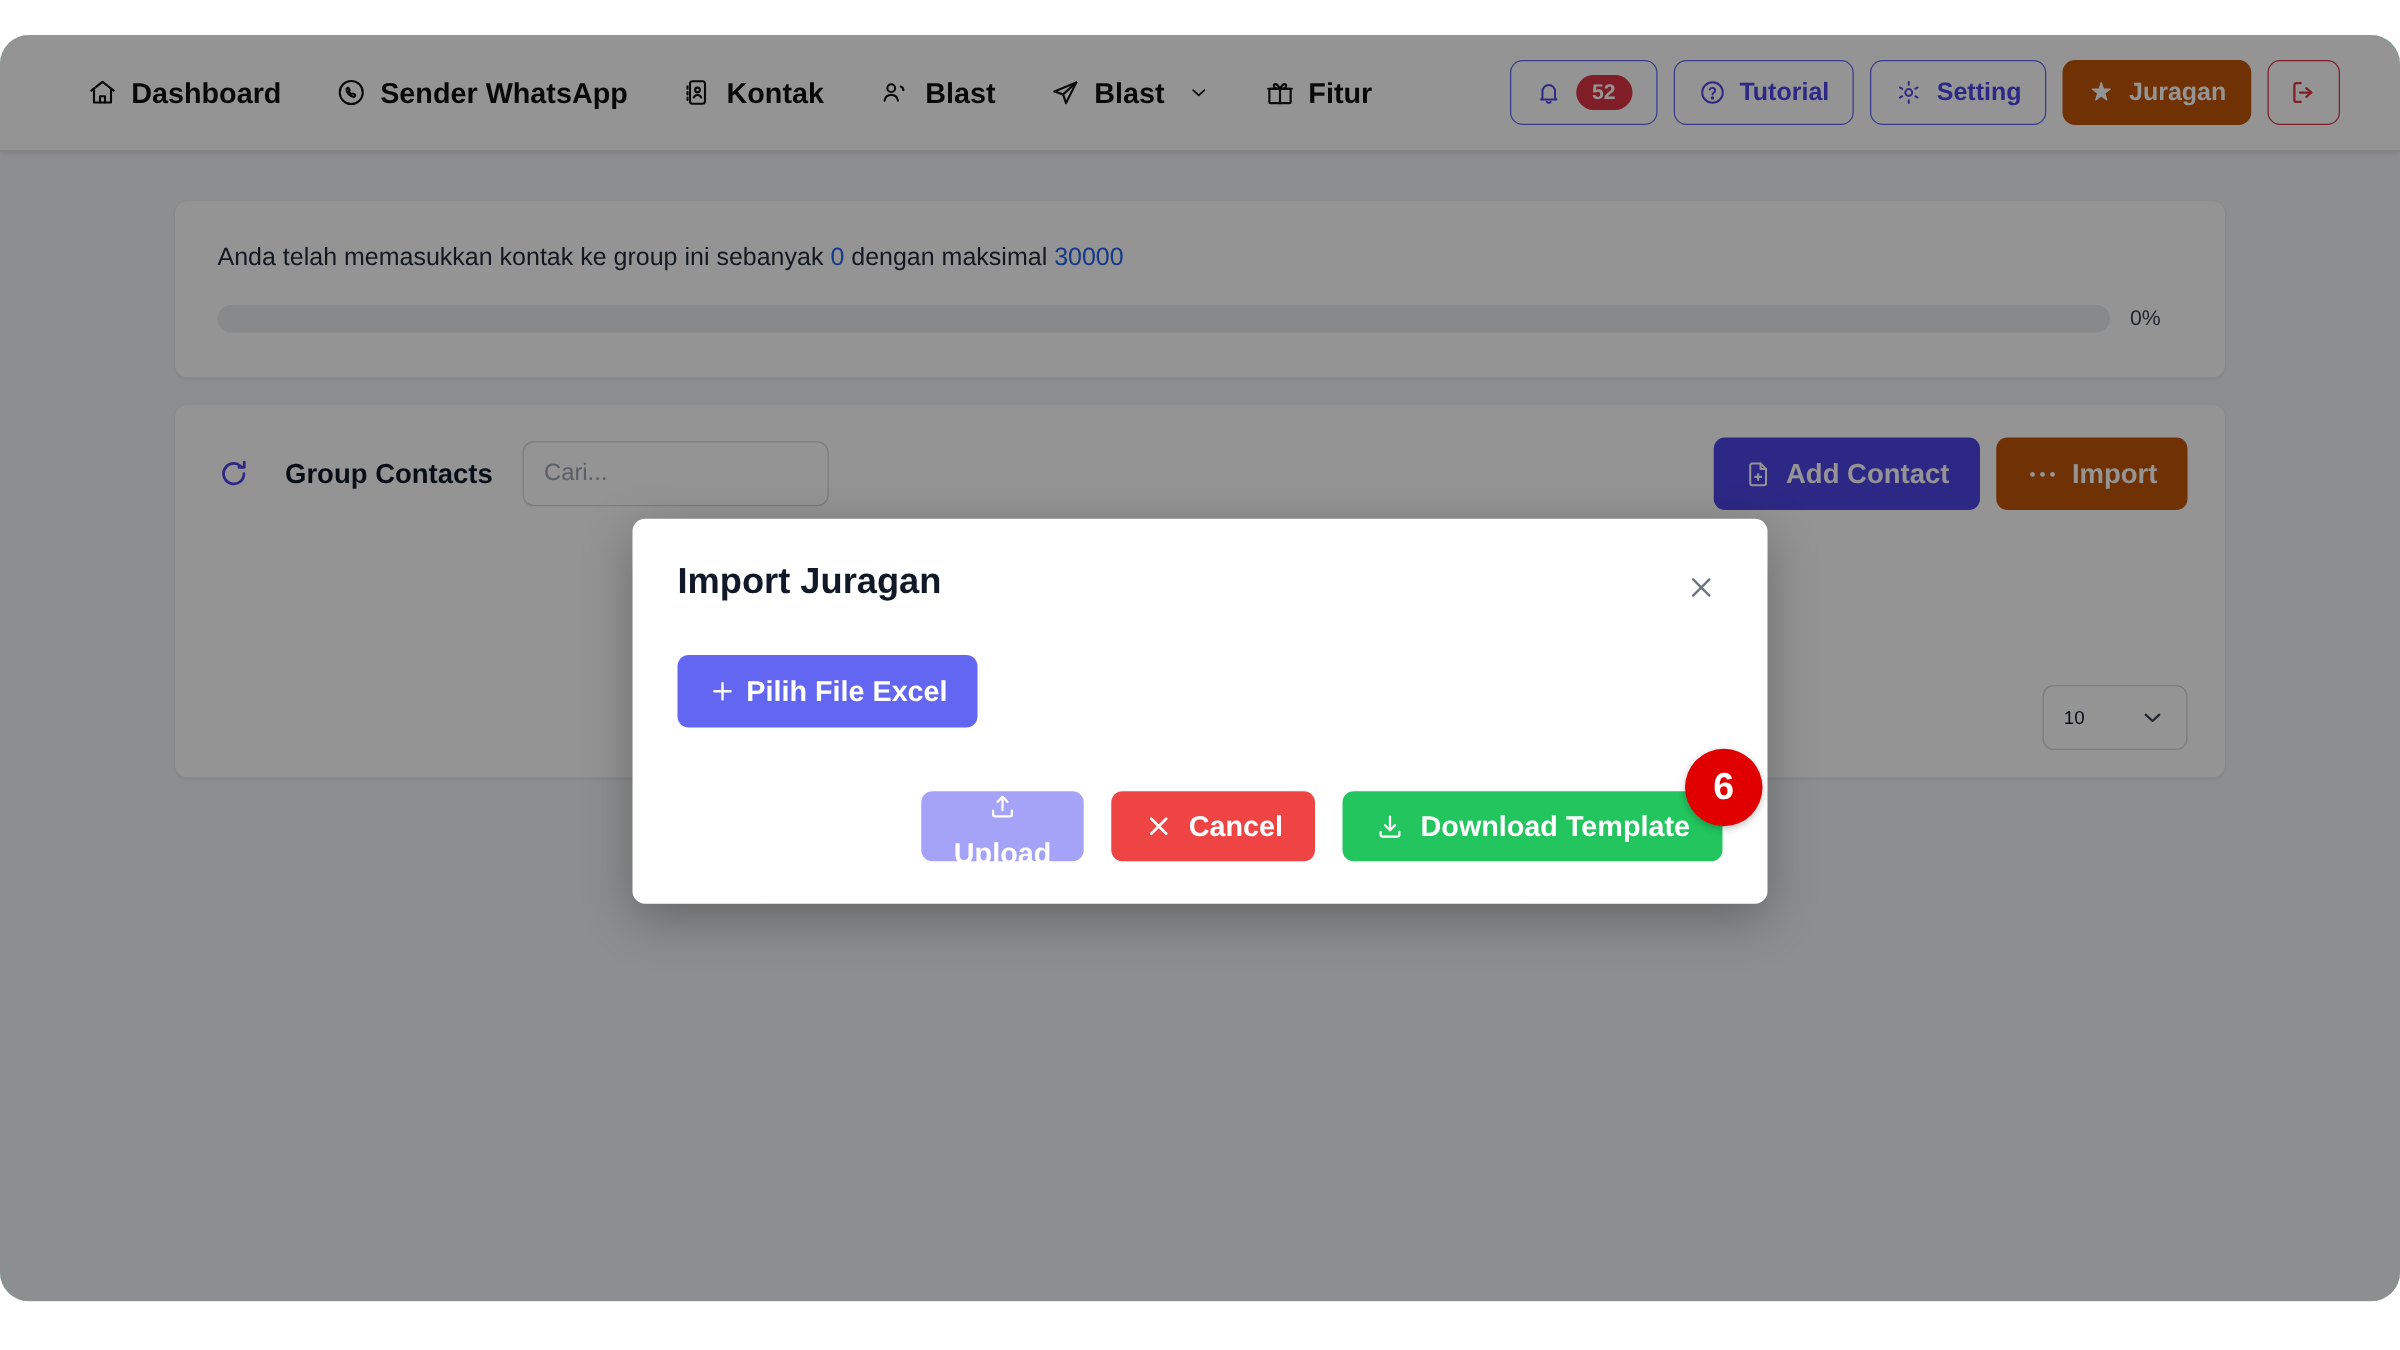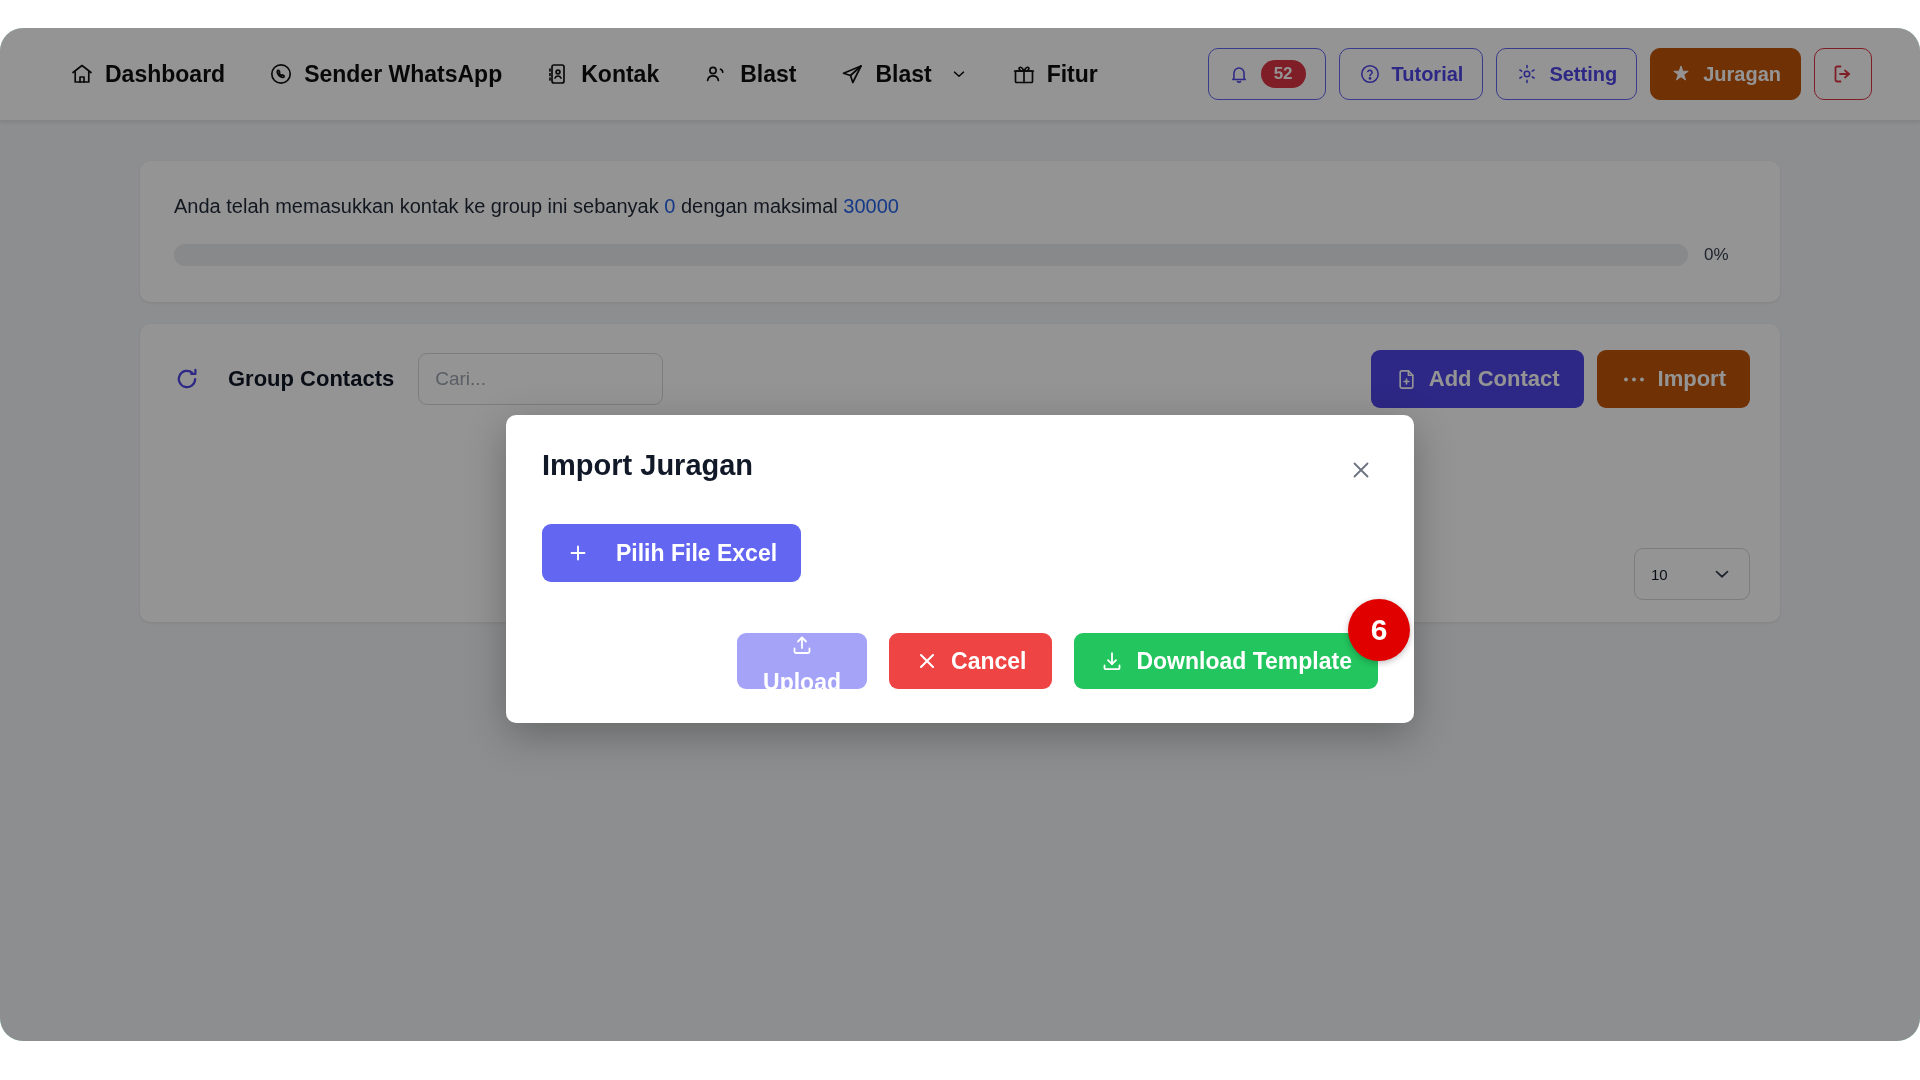--- a/index.html
+++ b/index.html
@@ -294,21 +294,21 @@
     width: 34px; height: 34px;
     display: flex; align-items: center; justify-content: center;
     cursor: pointer;
     color: #6b7280;
     margin-top: 4px;
   }
   #pilih-file-btn {
     margin-top: 37px;
     display: inline-flex;
     align-items: center;
-    gap: 26px;
+    gap: 7px;
     height: 58px;
     padding: 0 24px;
     background: #6366f1;
     color: #ffffff;
     font-size: 23px;
     font-weight: bold;
     border-radius: 9px;
     cursor: pointer;
     border: none;
     font-family: "Liberation Sans", sans-serif;

